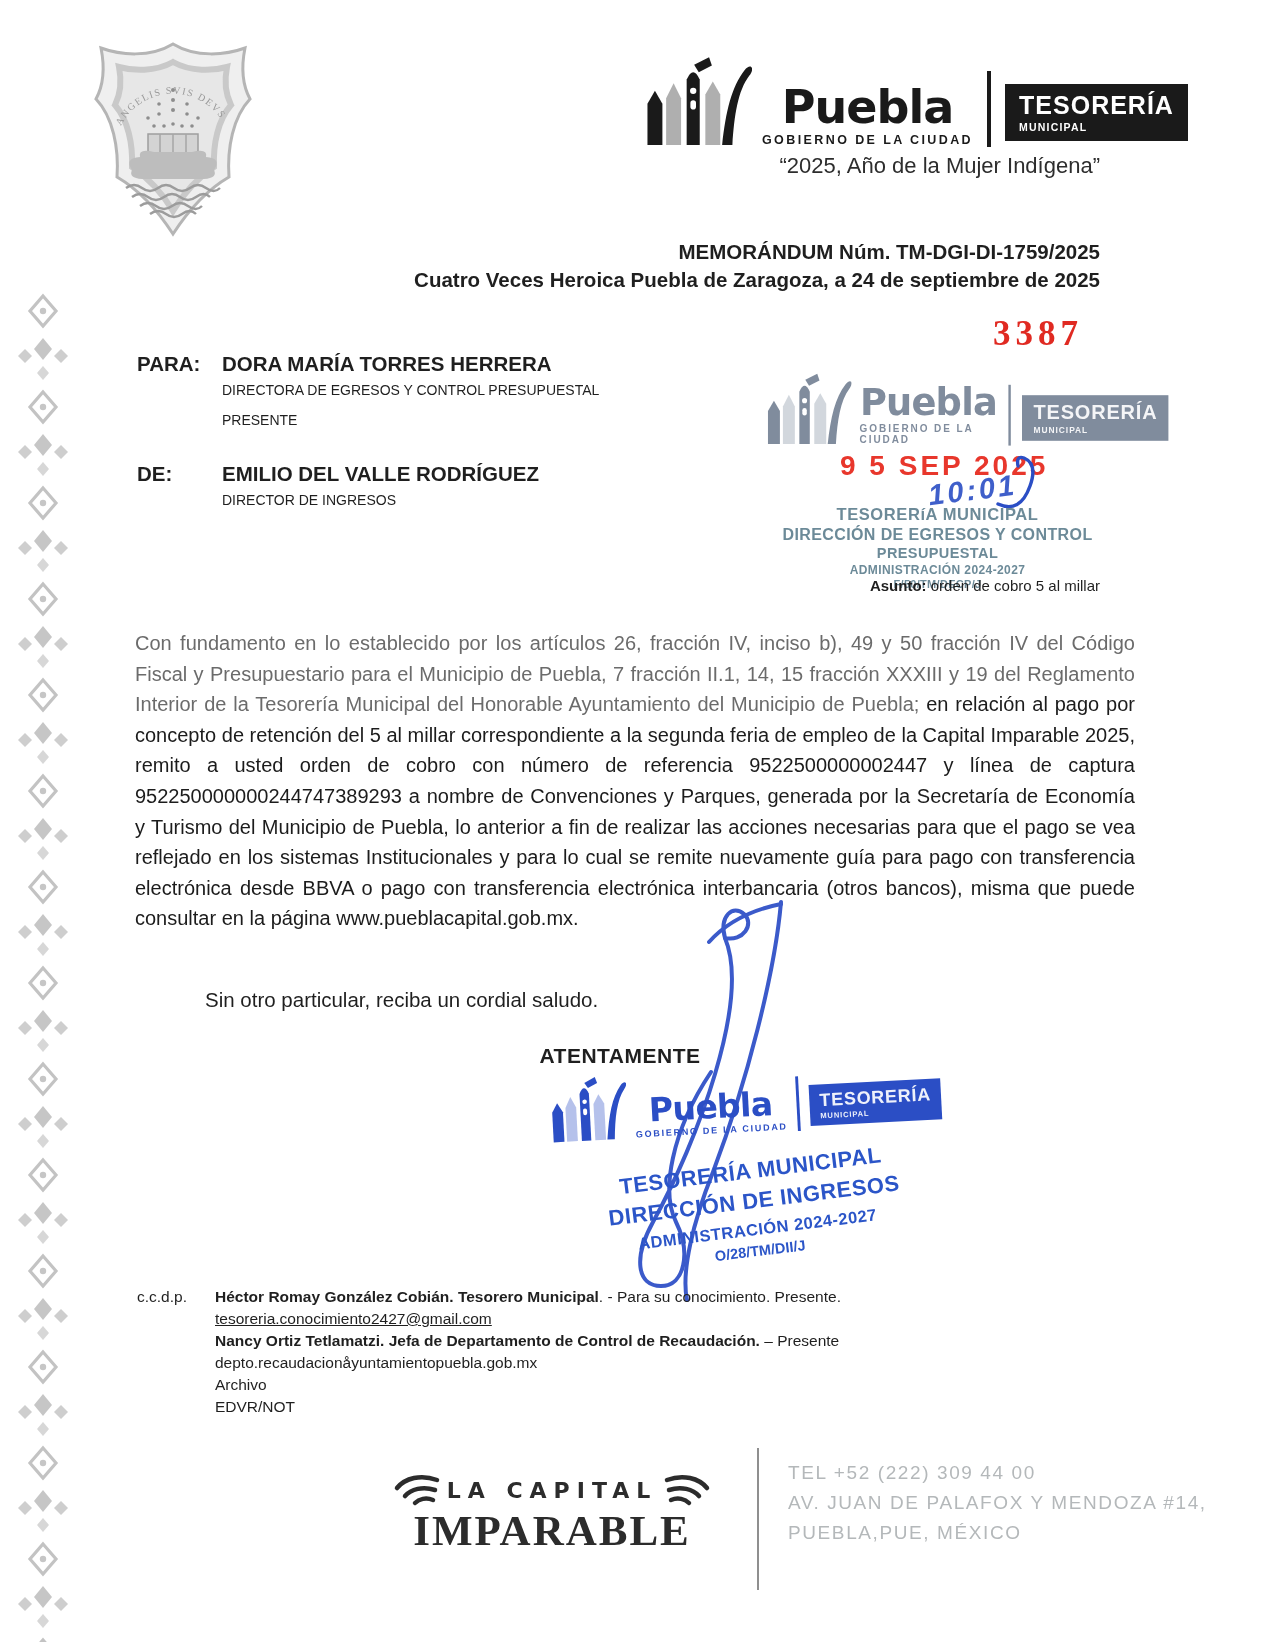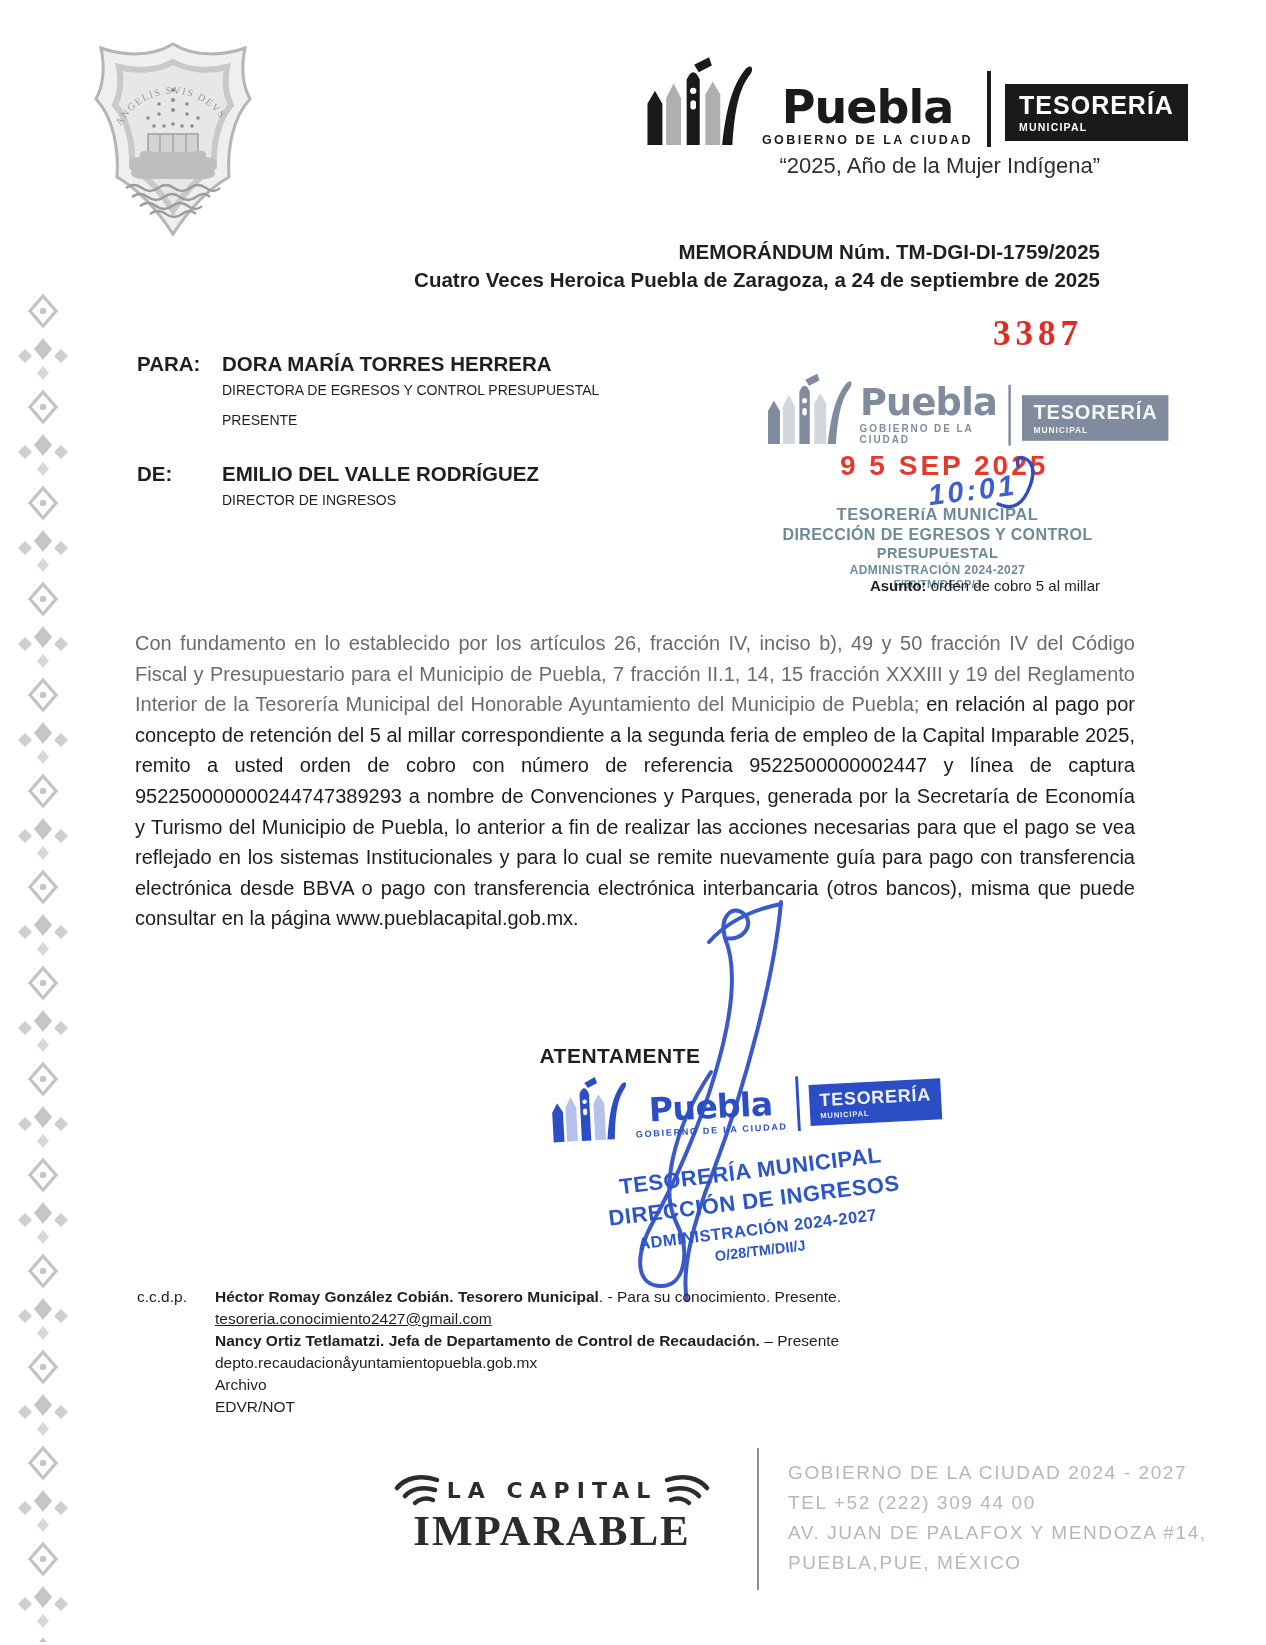--- a/index.html
+++ b/index.html
@@ -216,20 +216,21 @@
   <div class="abs addr-sub" style="top:492px;">DIRECTOR DE INGRESOS</div>
 
   <div class="abs asunto">
     <b>Asunto:</b><span> orden de cobro 5 al millar</span>
   </div>
 
   <div class="abs body-text">
     <span class="legal">Con fundamento en lo establecido por los artículos 26, fracción IV, inciso b), 49 y 50 fracción IV del Código Fiscal y Presupuestario para el Municipio de Puebla, 7 fracción II.1, 14, 15 fracción XXXIII y 19 del Reglamento Interior de la Tesorería Municipal del Honorable Ayuntamiento del Municipio de Puebla; </span><span class="main">en relación al pago por concepto de retención del 5 al millar correspondiente a la segunda feria de empleo de la Capital Imparable 2025, remito a usted orden de cobro con número de referencia 9522500000002447 y línea de captura 952250000000244747389293 a nombre de Convenciones y Parques, generada por la Secretaría de Economía y Turismo del Municipio de Puebla, lo anterior a fin de realizar las acciones necesarias para que el pago se vea reflejado en los sistemas Institucionales y para lo cual se remite nuevamente guía para pago con transferencia electrónica desde BBVA o pago con transferencia electrónica interbancaria (otros bancos), misma que puede consultar en la página www.pueblacapital.gob.mx.</span>
   </div>
 
+  <div class="abs closing">Sin otro particular, reciba un cordial saludo.</div>
   <div class="abs atent">ATENTAMENTE</div>
 
   <svg class="abs" style="left:575px;top:880px;" width="260" height="430" viewBox="0 0 260 430">
     <g fill="none" stroke="#2b4dc6" stroke-width="4" stroke-linecap="round" opacity=".92">
       <path d="M150 58 C176 120 122 262 78 342 C58 378 62 406 86 406 C110 406 116 372 101 342 C86 312 96 252 136 192"></path>
       <path d="M206 22 C200 92 172 202 138 292 C118 342 106 392 112 420"></path>
       <path d="M134 62 C152 42 176 30 206 24"></path>
       <path d="M150 58 C144 36 158 24 169 34 C180 44 168 62 150 58"></path>
     </g>
   </svg>
@@ -298,19 +299,18 @@
           <path d="M40 28 C33 25 26 27 22 31"></path>
         </g>
       </svg>
     </div>
     <div class="cap-bottom">IMPARABLE</div>
   </div>
 
   <div class="abs fdiv"></div>
 
   <div class="abs faddr">
-    <div>GOBIERNO DE LA CIUDAD 2024 - 2027</div>
     <div>TEL +52 (222) 309 44 00</div>
     <div>AV. JUAN DE PALAFOX Y MENDOZA #14,</div>
     <div>PUEBLA,PUE, MÉXICO</div>
   </div>
 
 </div>
 
 </body></html>

